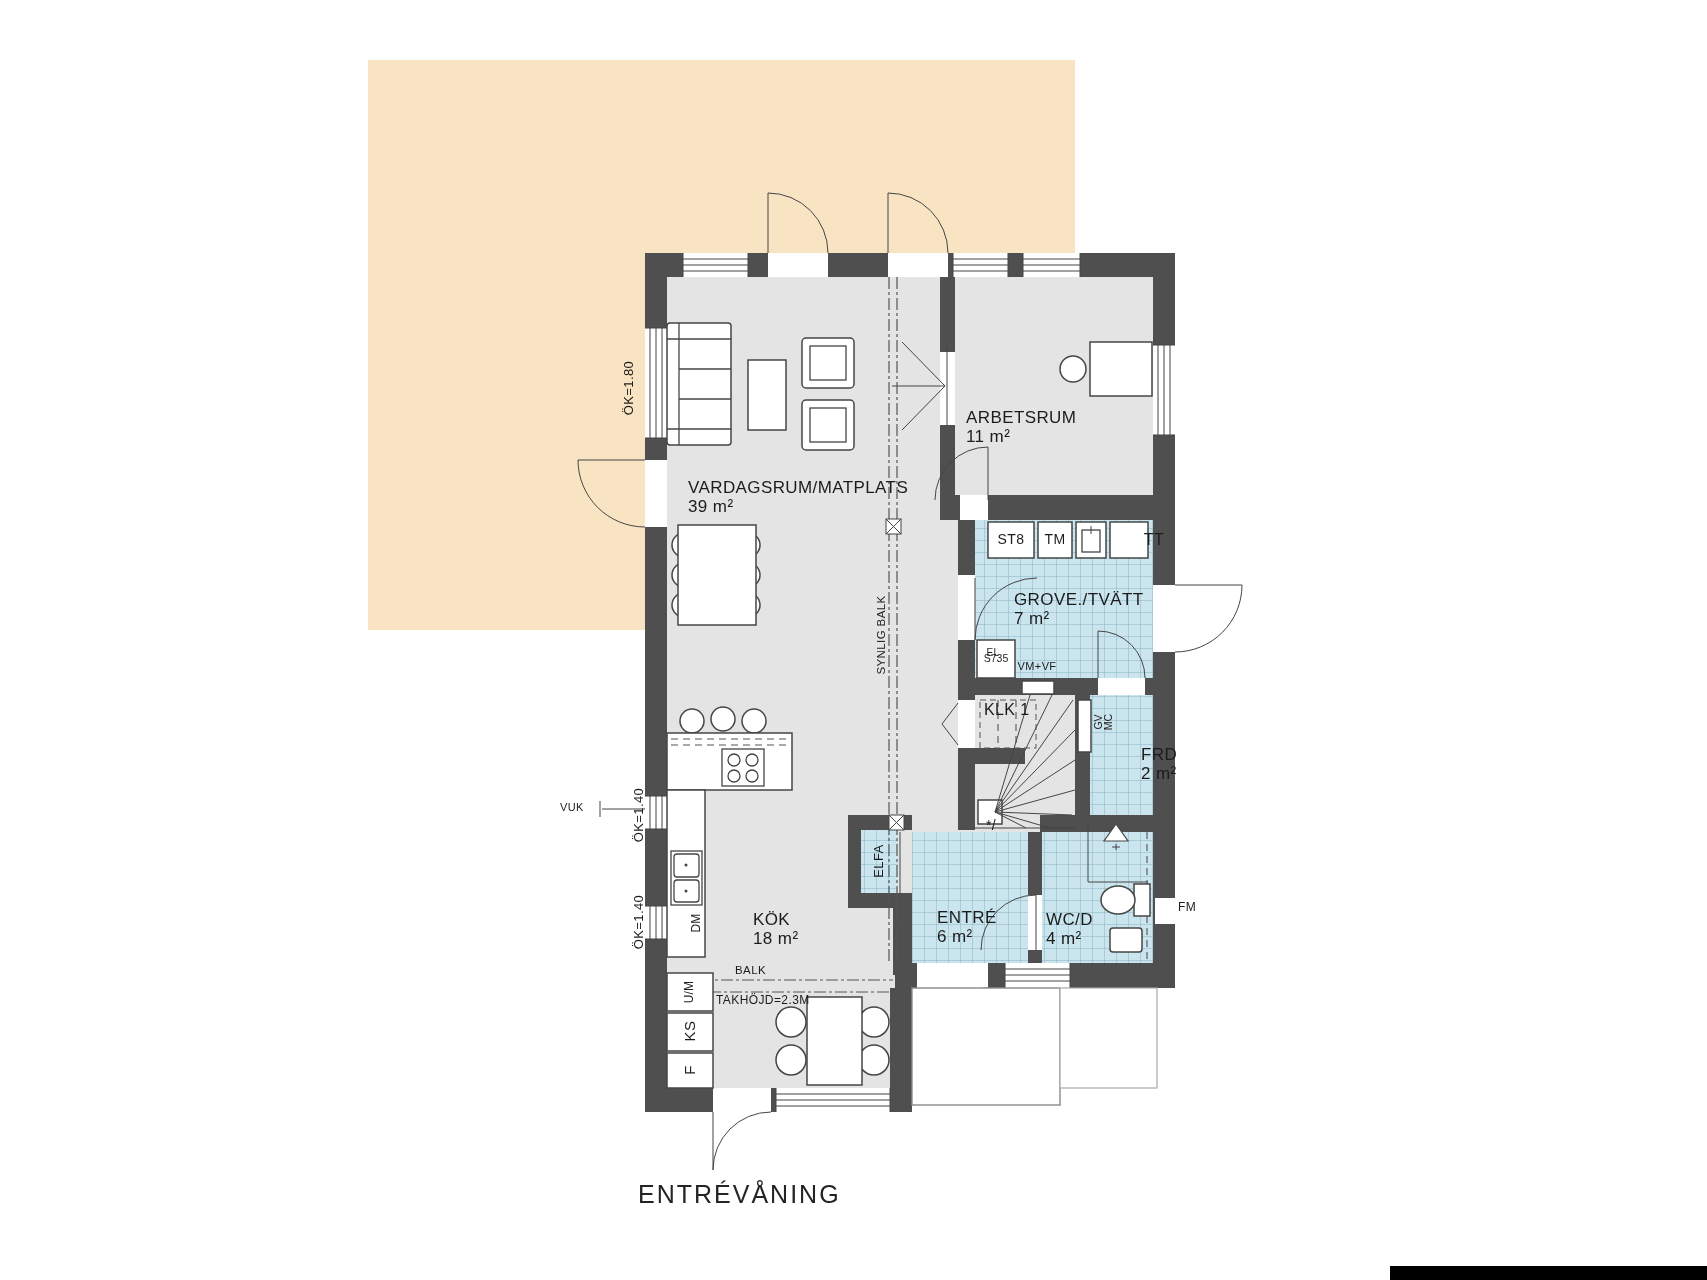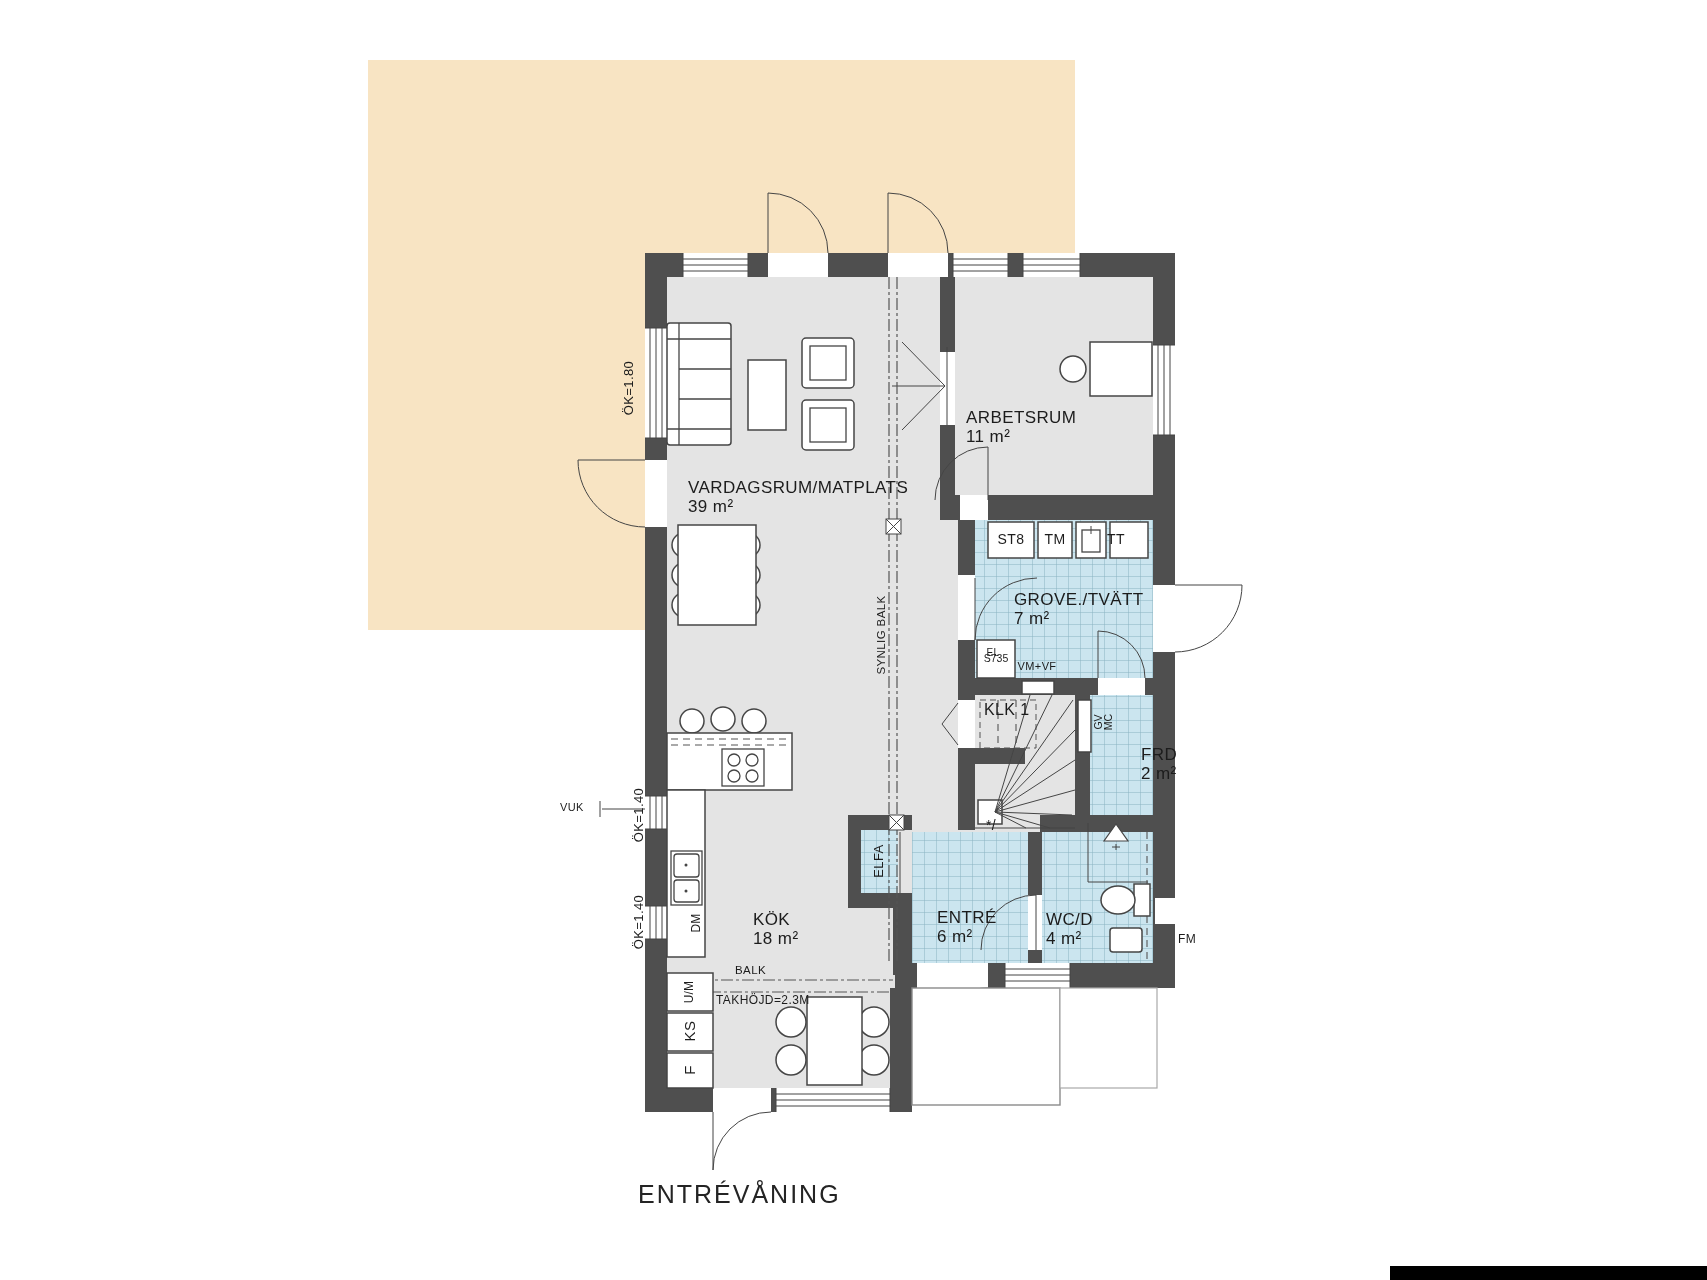--- a/index.html
+++ b/index.html
@@ -307,39 +307,39 @@
   <div>WC/D</div>
   <div>4 m²</div>
 </div>
 <div class="lbl room" style="left:753px;top:910px;">
   <div>KÖK</div>
   <div>18 m²</div>
 </div>
 
 <div class="lbl cc" style="left:1011px;top:540px;font-size:14px;">ST8</div>
 <div class="lbl cc" style="left:1055px;top:540px;font-size:14px;">TM</div>
-<div class="lbl cc" style="left:1116px;top:540px;font-size:14px;">TT</div>
+<div class="lbl cc" style="left:1154px;top:540px;font-size:16px;">TT</div>
 <div class="lbl cc xs" style="left:996px;top:659px;">S735</div>
 <div class="lbl v sm" style="left:697px;top:923px;">DM</div>
 <div class="lbl v sm" style="left:690px;top:992px;">U/M</div>
 <div class="lbl v" style="left:690px;top:1031px;font-size:15px;">KS</div>
 <div class="lbl v" style="left:690px;top:1070px;font-size:15px;">F</div>
 
 <div class="lbl v" style="left:629px;top:388px;font-size:13px;">ÖK=1.80</div>
 <div class="lbl v" style="left:639px;top:815px;font-size:13px;">ÖK=1.40</div>
 <div class="lbl v" style="left:639px;top:922px;font-size:13px;">ÖK=1.40</div>
 <div class="lbl" style="left:560px;top:801px;font-size:11px;">VUK</div>
 <div class="lbl v" style="left:881px;top:635px;font-size:11.5px;">SYNLIG BALK</div>
 <div class="lbl" style="left:735px;top:964px;font-size:11.5px;">BALK</div>
 <div class="lbl" style="left:716px;top:994px;font-size:12px;">TAKHÖJD=2.3M</div>
 <div class="lbl cc" style="left:993px;top:653px;font-size:10px;">EL</div>
 <div class="lbl cc" style="left:1037px;top:666px;font-size:11px;">VM+VF</div>
 <div class="lbl v xs" style="left:1099px;top:722px;">GV</div>
 <div class="lbl v xs" style="left:1109px;top:722px;">MC</div>
-<div class="lbl" style="left:1178px;top:901px;font-size:12px;margin-top:32px;">FM</div>
+<div class="lbl" style="left:1178px;top:901px;font-size:12px;">FM</div>
 <div class="lbl" style="left:986px;top:818px;font-size:14px;">*/</div>
 <div class="lbl v" style="left:879px;top:861px;font-size:13px;">ELFA</div>
 
 <div class="lbl" id="title" style="left:638px;top:1180px;">ENTRÉVÅNING</div>
 
 <div id="blackbar" style="left:1390px;top:1266px;width:317px;height:14px;"></div>
 
 </div>
 
 </body></html>

